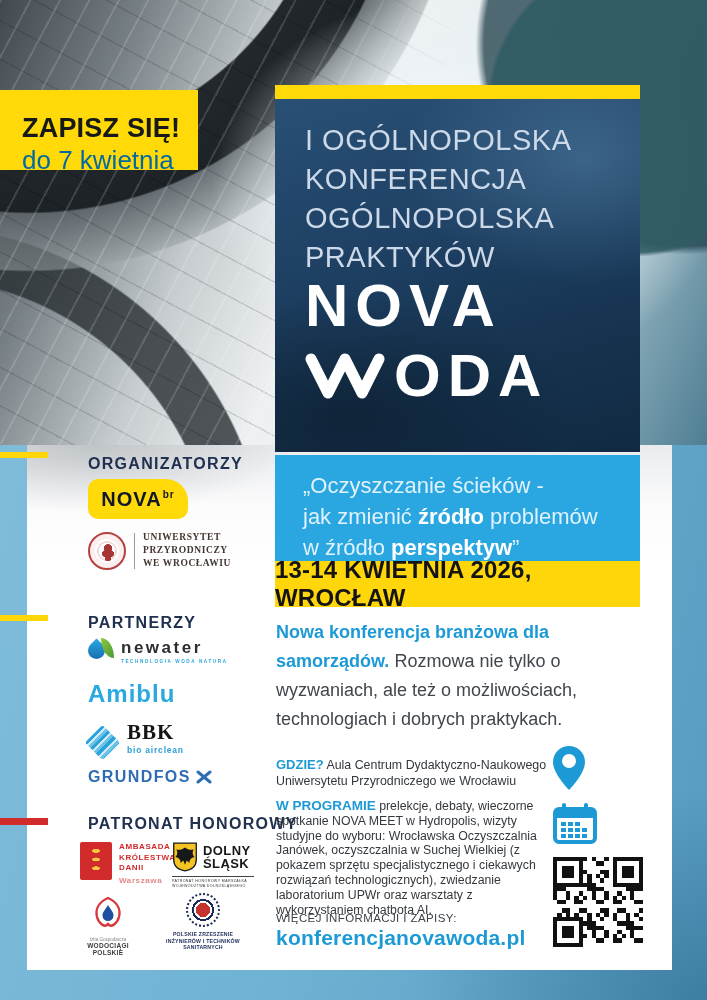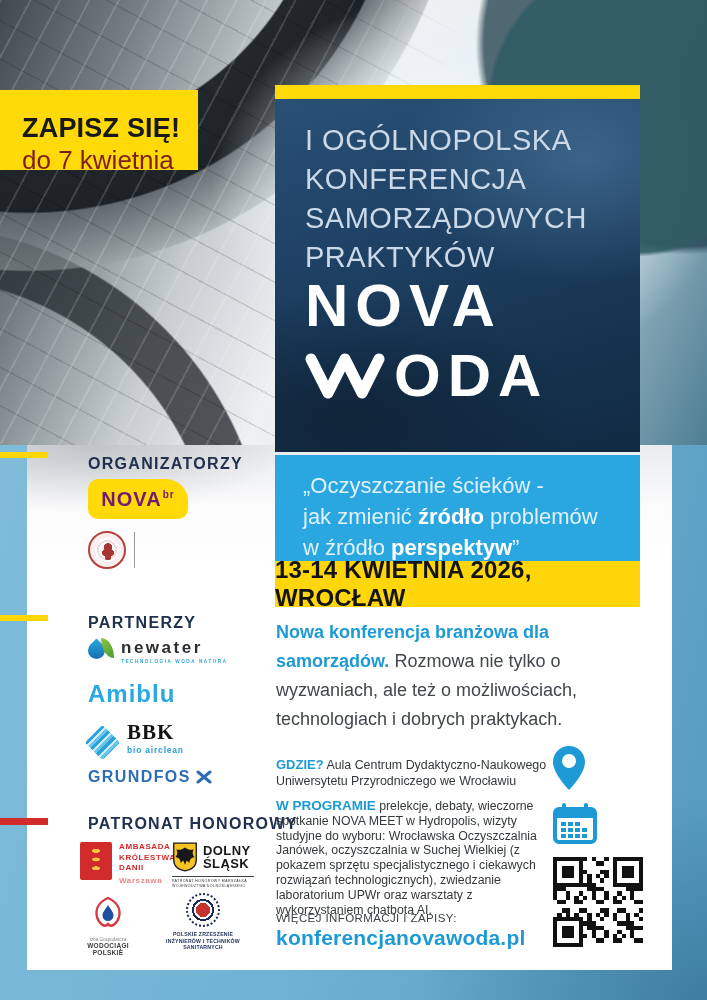--- a/index.html
+++ b/index.html
@@ -45,21 +45,21 @@
   .dash.y1 { top:452px; background:#ffd60a; }
   .dash.y2 { top:615px; background:#ffd60a; }
   .dash.r1 { top:818px; height:7px; background:#d22b2b; }
 
   
   .badge {
     position:absolute; left:0; top:90px; width:198px; height:80px;
     background:#ffd908; padding:23px 0 0 22px; z-index:5;
   }
   .badge .l1 { font-size:27px; font-weight:800; color:#17181a; letter-spacing:.2px; }
-  .badge .l2 { font-size:26px; font-weight:400; color:#7f1d1d; margin-top:1px; }
+  .badge .l2 { font-size:26px; font-weight:400; color:#0369a1; margin-top:1px; }
 
   
   .hero {
     position:absolute; left:275px; top:85px; width:365px; height:367px; z-index:4;
     background:
       radial-gradient(ellipse 260px 180px at 85% 20%, rgba(110,160,195,.35), transparent 70%),
       radial-gradient(ellipse 300px 160px at 20% 90%, rgba(10,25,40,.55), transparent 75%),
       linear-gradient(165deg,#2a5176 0%, #1f4266 38%, #16334f 72%, #112a42 100%);
   }
   .hero .topstrip { position:absolute; left:0; top:0; width:100%; height:14px; background:#ffd908; }
@@ -90,21 +90,21 @@
   .colhead { position:absolute; font-size:16px; font-weight:700; letter-spacing:1.3px; color:#20304f; z-index:5; }
   .h-org { left:88px; top:455px; }
   .h-par { left:88px; top:614px; }
   .h-pat { left:88px; top:815px; }
 
   .novabr {
     position:absolute; left:88px; top:479px; width:100px; height:40px; z-index:5;
     background:#ffd908; border-radius:10px 22px 10px 10px;
     display:flex; align-items:center; justify-content:center;
   }
-  .novabr .t { font-size:20px; font-weight:900; color:#701a75; letter-spacing:1px; }
+  .novabr .t { font-size:20px; font-weight:900; color:#0f172a; letter-spacing:1px; }
   .novabr sup { font-size:10px; font-weight:700; margin-left:1px; }
 
   .univ { position:absolute; left:88px; top:531px; display:flex; align-items:center; z-index:5; }
   .seal {
     width:38px; height:38px; border-radius:50%;
     border:2px solid #b5413f;
     background: radial-gradient(circle at 50% 50%, #fff 0 8px, #f3dddc 8px 10px, #fff 10px 12px, #fbeeee 12px 100%);
     position:relative; flex:0 0 auto;
   }
   .seal::after { content:""; position:absolute; left:11px; top:9px; width:14px; height:18px;
@@ -196,21 +196,21 @@
   <div class="badge">
     <div class="l1">ZAPISZ SIĘ!</div>
     <div class="l2">do 7 kwietnia</div>
   </div>
 
   <div class="hero">
     <div class="topstrip"></div>
     <div class="titles">
       <div>I OGÓLNOPOLSKA</div>
       <div>KONFERENCJA</div>
-      <div>SAMORZĄDOWYCH</div>
+      <div>OGÓLNOPOLSKA</div>
       <div>PRAKTYKÓW</div>
     </div>
     <div class="brand">
       <div class="row">NOVA</div>
       <div class="row">
         <svg class="wave" width="82" height="48" viewBox="0 0 82 48">
           <polyline points="6,7 23,41 40,7 57,41 74,7" fill="none" stroke="#ffffff" stroke-width="11" stroke-linecap="round" stroke-linejoin="round"></polyline>
         </svg>
         <span>ODA</span>
       </div>
@@ -229,20 +229,25 @@
 
   <div class="colhead h-org">ORGANIZATORZY</div>
 
   <div class="novabr">
     <span class="t"><span>NOVA</span><sup>br</sup></span>
   </div>
 
   <div class="univ">
     <div class="seal"></div>
     <div class="div"></div>
+    <div class="txt">
+      <div>UNIWERSYTET</div>
+      <div>PRZYRODNICZY</div>
+      <div>WE WROCŁAWIU</div>
+    </div>
   </div>
 
   <div class="colhead h-par">PARTNERZY</div>
 
   <div class="newater">
     <div class="nw-icon">
       <div class="nw-drop"></div>
       <div class="nw-leaf"></div>
     </div>
     <div>

